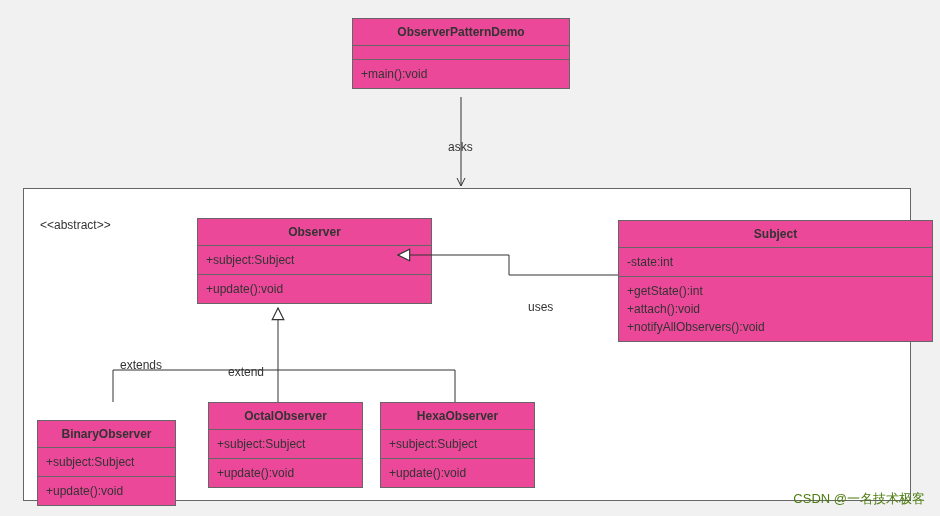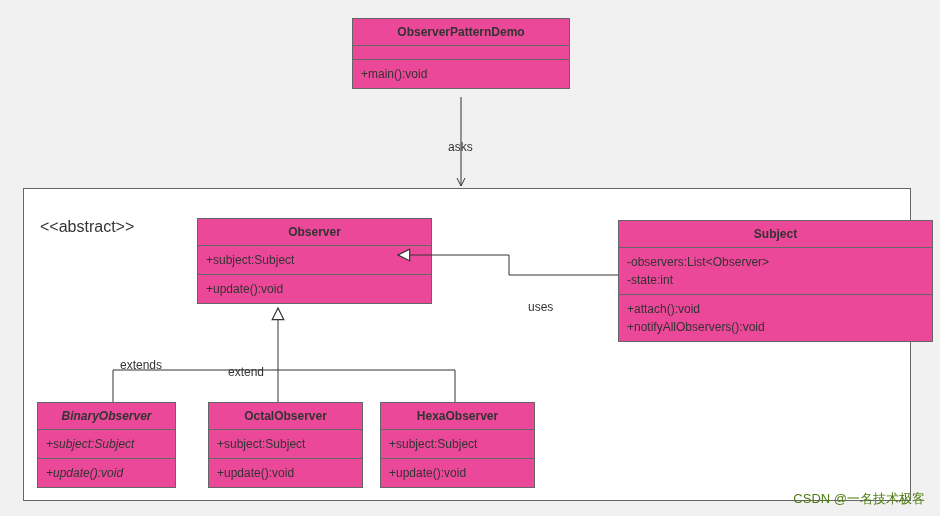--- a/index.html
+++ b/index.html
@@ -3,21 +3,21 @@
 <meta charset="utf-8">
 <style>
 * { box-sizing: border-box; margin: 0; padding: 0; }
 body { width: 940px; height: 516px; background: #f1f1f1; font-family: Arial, sans-serif; font-size: 12px; color: #333; position: relative; }
 .uml-box { position: absolute; background: #ec4899; border: 1px solid #666; }
 .uml-title { text-align: center; font-weight: bold; padding: 6px 8px; border-bottom: 1px solid #666; }
 .uml-section { padding: 5px 8px; border-bottom: 1px solid #666; min-height: 14px; line-height: 1.5; }
 .uml-section:last-child { border-bottom: none; }
 .uml-section.empty { height: 14px; }
 .container-box { position: absolute; background: #fff; border: 1px solid #666; }
-.stereotype { position: absolute; font-size: 16px; }
+.stereotype { position: absolute; font-size: 12px; }
 .rel-label { position: absolute; font-size: 12px; color: #333; }
 .watermark { position: absolute; right: 15px; bottom: 8px; font-size: 13px; color: #4d7c0f; font-family: sans-serif; }
 svg.connector { position: absolute; top: 0; left: 0; width: 940px; height: 516px; pointer-events: none; }
 </style>
 </head>
 <body>
 
 <div class="uml-box" style="left:352px; top:18px; width:218px;">
   <div class="uml-title">ObserverPatternDemo</div>
   <div class="uml-section empty"></div>
@@ -29,30 +29,30 @@
 
 <div class="uml-box" style="left:161px; top:218px; width:235px;margin-left:36px;">
   <div class="uml-title">Observer</div>
   <div class="uml-section">+subject:Subject</div>
   <div class="uml-section">+update():void</div>
 </div>
 
 <div class="uml-box" style="left:618px; top:220px; width:315px;">
   <div class="uml-title">Subject</div>
   <div class="uml-section">
-    <div>-observers:List&lt;Observer&gt;</div>
     <div>-state:int</div>
   </div>
   <div class="uml-section">
+    <div>+getState():int</div>
     <div>+attach():void</div>
     <div>+notifyAllObservers():void</div>
   </div>
 </div>
 
-<div class="uml-box" style="left:37px; top:402px; width:139px;font-style:italic;">
+<div class="uml-box" style="left:37px; top:420px; width:139px;">
   <div class="uml-title">BinaryObserver</div>
   <div class="uml-section">+subject:Subject</div>
   <div class="uml-section">+update():void</div>
 </div>
 
 <div class="uml-box" style="left:208px; top:402px; width:155px;">
   <div class="uml-title">OctalObserver</div>
   <div class="uml-section">+subject:Subject</div>
   <div class="uml-section">+update():void</div>
 </div>

